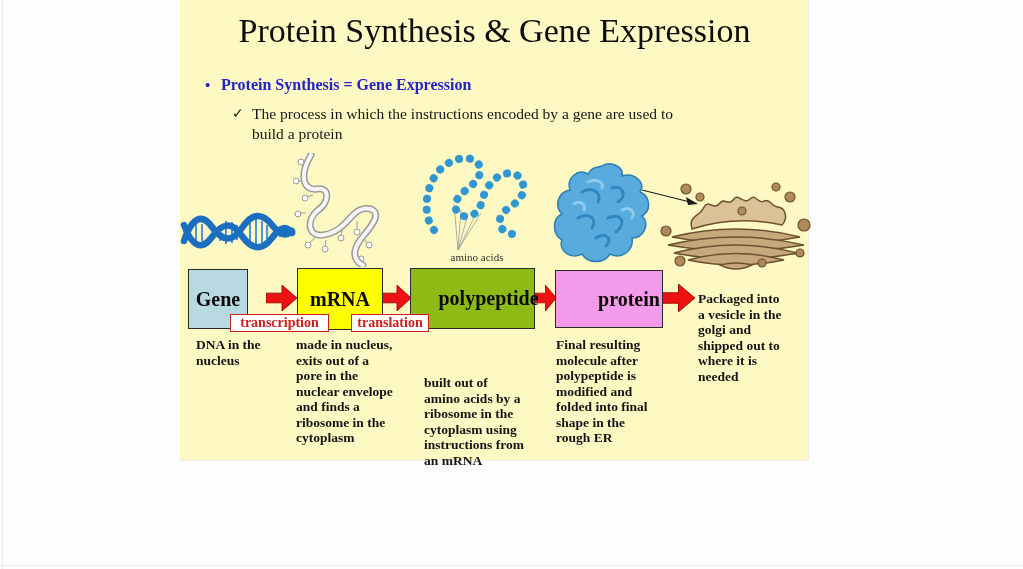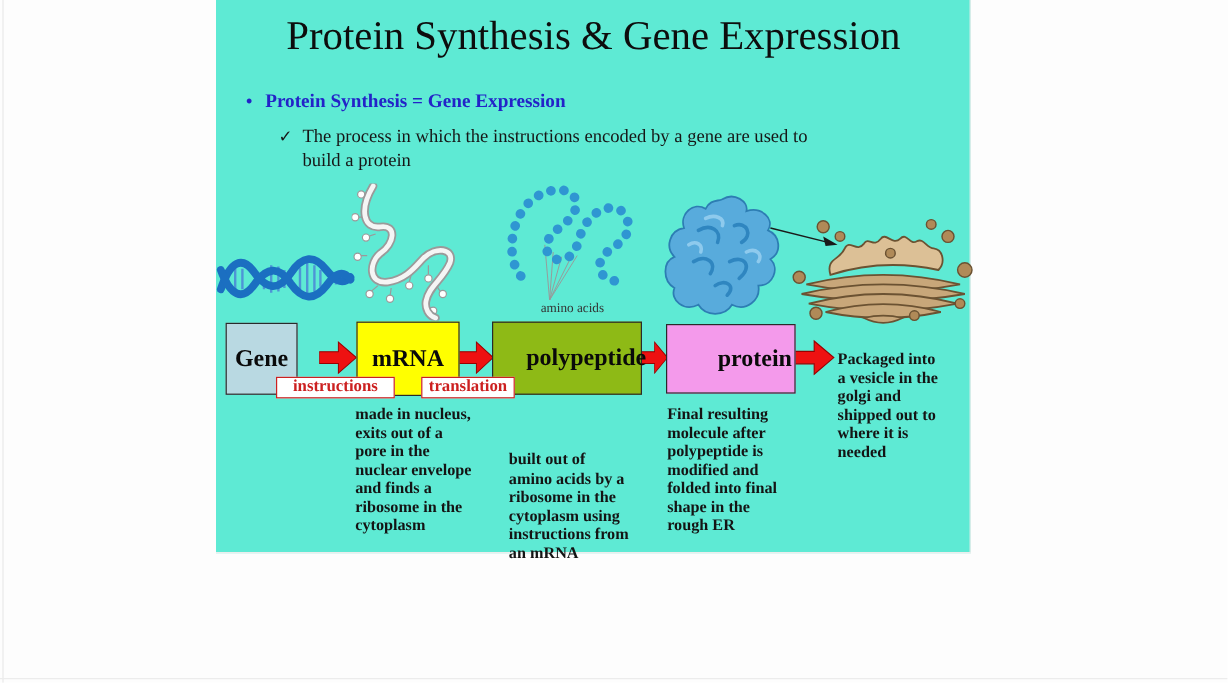--- a/index.html
+++ b/index.html
@@ -6,21 +6,21 @@
     --arrow-red:#ee1111;
     --label-red:#cc2020;
     --heading-blue:#2323c8;
   }
   *{margin:0;padding:0;box-sizing:border-box;}
   html,body{width:1023px;height:569px;background:#ffffff;overflow:hidden;}
   body{font-family:"Liberation Serif",serif;}
   #screen{position:relative;width:1023px;height:569px;background:#fdfdfd;}
   .edge-left{position:absolute;left:2px;top:0;width:1px;height:569px;background:#e9e9e9;}
   .edge-bottom{position:absolute;left:0;top:565px;width:1023px;height:1px;background:#ececec;}
-  #slide{position:absolute;left:180px;top:0;width:629px;height:461px;background:#5eead4;
+  #slide{position:absolute;left:180px;top:0;width:629px;height:461px;background:#fef9c3;
          border-right:1px solid #ededed;border-bottom:1px solid #ededed;}
   .title{position:absolute;left:0;top:12px;width:629px;text-align:center;
          font-size:34px;color:#0d0d0d;font-weight:400;}
   .bullet-line{position:absolute;left:25px;top:76px;font-weight:700;font-size:16px;color:var(--heading-blue);}
   .bullet-line .marker{display:inline-block;width:16px;font-size:15px;}
   .check-line{position:absolute;left:52px;top:104px;width:560px;font-size:15.5px;color:#161616;}
   .check-line .marker{position:absolute;left:0;top:1px;font-size:14px;}
   .check-line .txt{display:block;margin-left:20px;white-space:pre-line;line-height:20px;}
 
   .art{position:absolute;}
@@ -201,23 +201,25 @@
     <svg class="flow-arrow" id="arrow-2" viewBox="0 0 30 26" preserveAspectRatio="none">
       <polygon points="0,8.5 15,8.5 15,1 29,13 15,25 15,17.5 0,17.5" fill="#ee1111" stroke="#990000" stroke-width="0.8"></polygon>
     </svg>
     <svg class="flow-arrow" id="arrow-3" viewBox="0 0 30 26" preserveAspectRatio="none">
       <polygon points="0,8.5 15,8.5 15,1 29,13 15,25 15,17.5 0,17.5" fill="#ee1111" stroke="#990000" stroke-width="0.8"></polygon>
     </svg>
     <svg class="flow-arrow" id="arrow-4" viewBox="0 0 30 26" preserveAspectRatio="none">
       <polygon points="0,8.5 15,8.5 15,1 29,13 15,25 15,17.5 0,17.5" fill="#ee1111" stroke="#990000" stroke-width="0.8"></polygon>
     </svg>
 
-    <div class="process-label" id="label-transcription">instructions</div>
+    <div class="process-label" id="label-transcription">transcription</div>
     <div class="process-label" id="label-translation">translation</div>
 
+    <div class="desc" id="desc-gene">DNA in the
+nucleus</div>
     <div class="desc" id="desc-mrna">made in nucleus,
 exits out of a
 pore in the
 nuclear envelope
 and finds a
 ribosome in the
 cytoplasm</div>
     <div class="desc" id="desc-polypeptide">built out of
 amino acids by a
 ribosome in the

